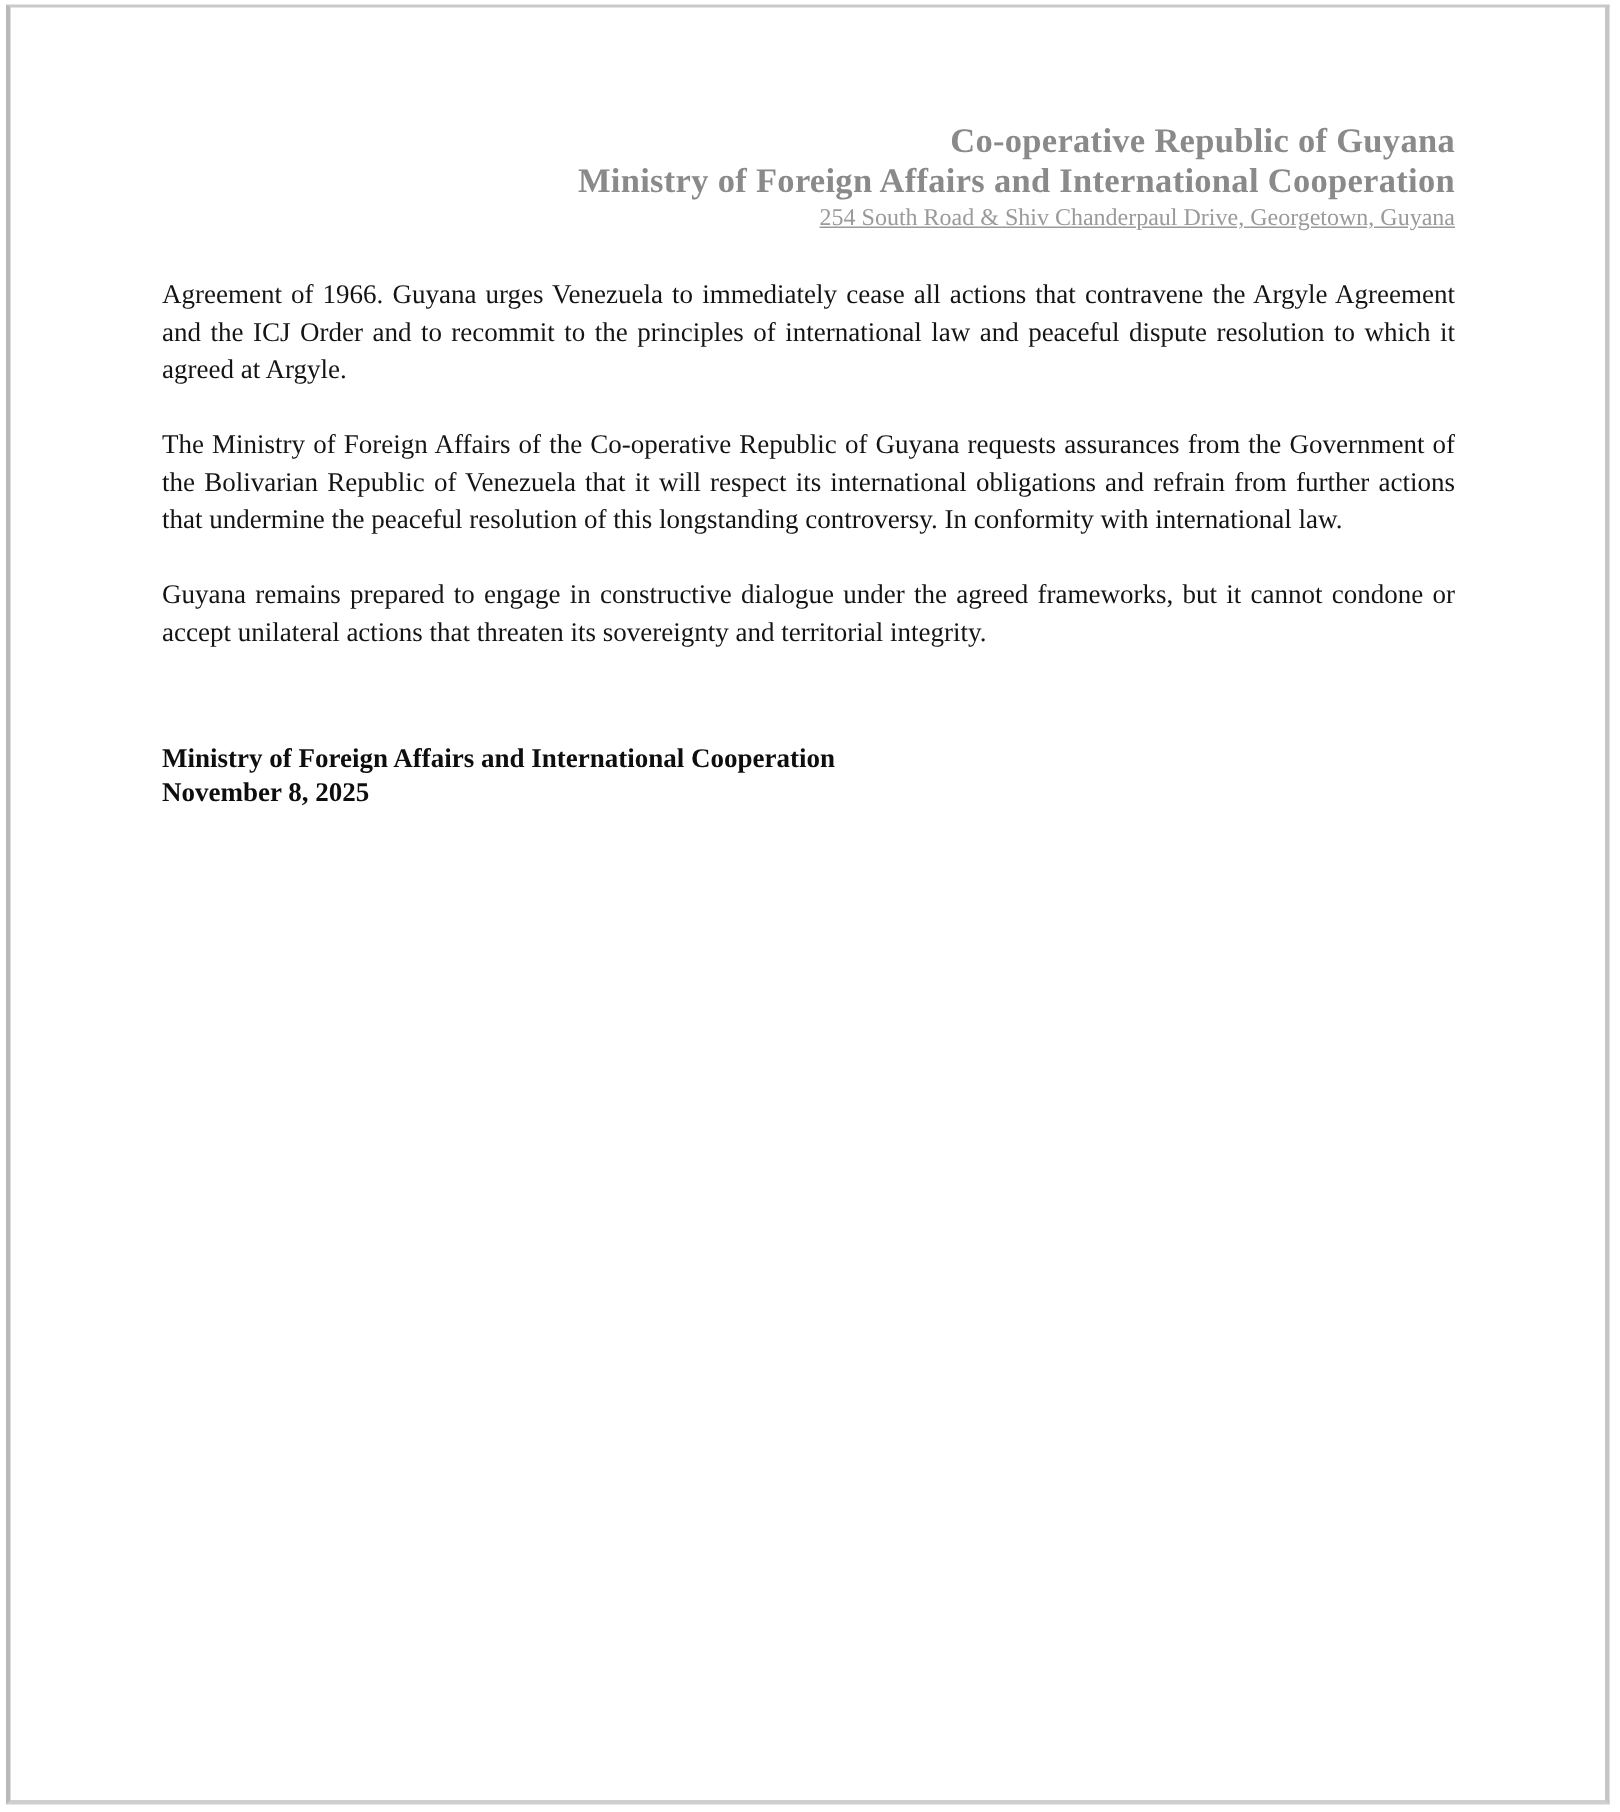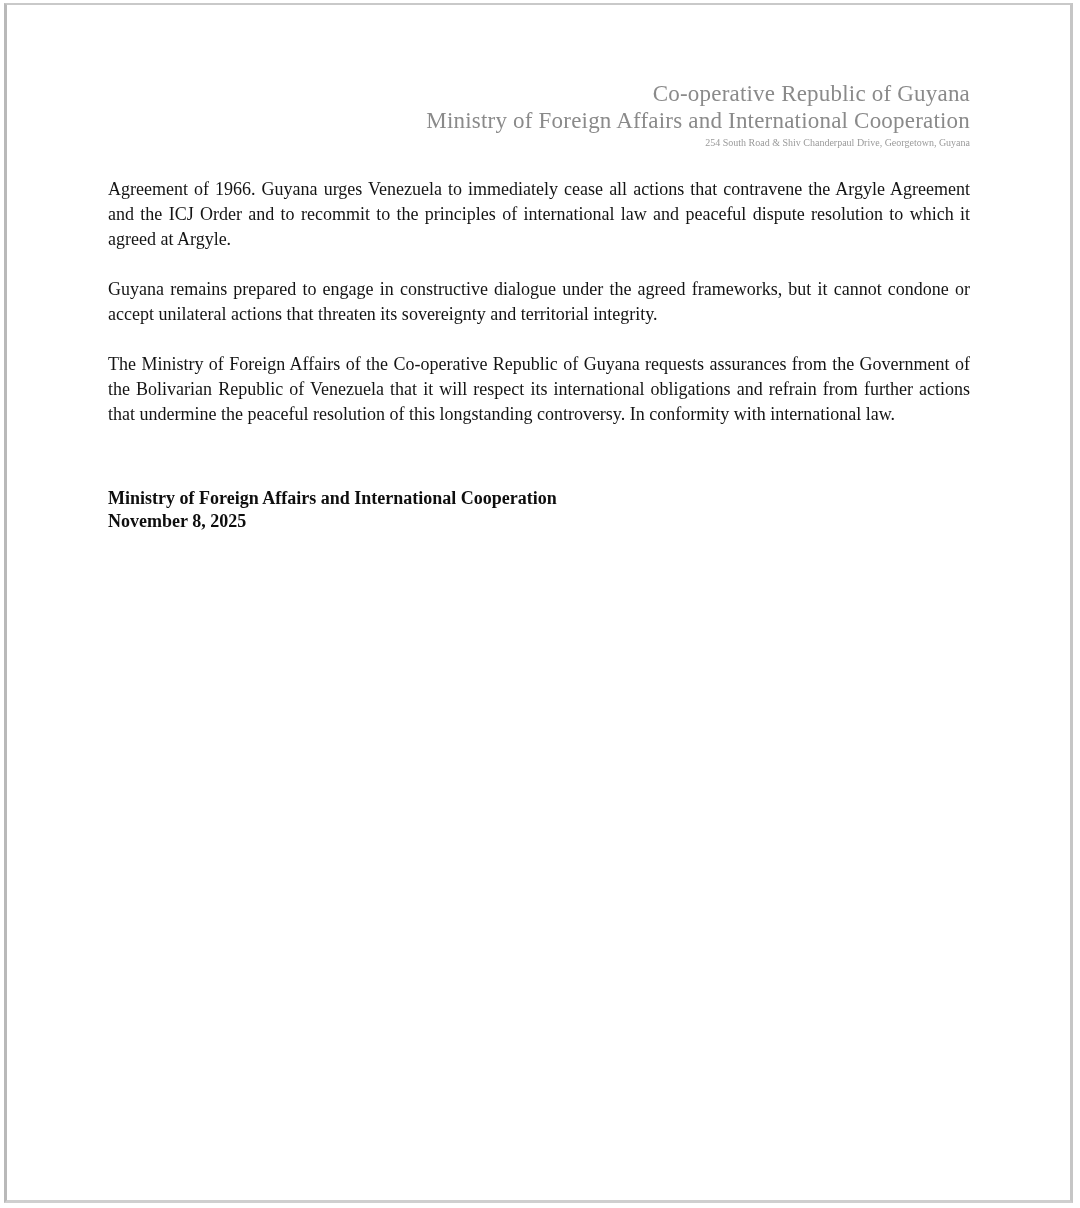--- a/index.html
+++ b/index.html
@@ -25,28 +25,29 @@
     box-sizing: border-box;
   }
   .letterhead {
     margin-top: 75px;
     margin-right: 100px;
     text-align: right;
     line-height: 1.18;
   }
   .letterhead .org-line {
     font-size: 23px;
-    font-weight: normal;
+    font-weight: bold;
     color: #8a8a8a;
     letter-spacing: 0.2px;
   }
   .letterhead .address-line {
-    font-size: 10px;
+    font-size: 16px;
     color: #9a9a9a;
     margin-top: 3px;
+    text-decoration: underline;
   }
   .body-text {
     margin: 28px 100px 0 101px;
     font-size: 18px;
     color: #141414;
     line-height: 25px;
   }
   .body-text p {
     margin: 0 0 25px 0;
     text-align: justify;
@@ -68,22 +69,22 @@
 <div class="page-frame">
 
   <div class="letterhead">
     <div class="org-line">Co-operative Republic of Guyana</div>
     <div class="org-line">Ministry of Foreign Affairs and International Cooperation</div>
     <div class="address-line">254 South Road &amp; Shiv Chanderpaul Drive, Georgetown, Guyana</div>
   </div>
 
   <div class="body-text">
     <p>Agreement of 1966. Guyana urges Venezuela to immediately cease all actions that contravene the Argyle Agreement and the ICJ Order and to recommit to the principles of international law and peaceful dispute resolution to which it agreed at Argyle.</p>
+    <p>The Ministry of Foreign Affairs of the Co-operative Republic of Guyana requests assurances from the Government of the Bolivarian Republic of Venezuela that it will respect its international obligations and refrain from further actions that undermine the peaceful resolution of this longstanding controversy. In conformity with international law.</p>
     <p>Guyana remains prepared to engage in constructive dialogue under the agreed frameworks, but it cannot condone or accept unilateral actions that threaten its sovereignty and territorial integrity.</p>
-    <p>The Ministry of Foreign Affairs of the Co-operative Republic of Guyana requests assurances from the Government of the Bolivarian Republic of Venezuela that it will respect its international obligations and refrain from further actions that undermine the peaceful resolution of this longstanding controversy. In conformity with international law.</p>
   </div>
 
   <div class="signature-block">
     <p class="sig-line">Ministry of Foreign Affairs and International Cooperation</p>
     <p class="sig-line">November 8, 2025</p>
   </div>
 
 </div>
 
 </body></html>

